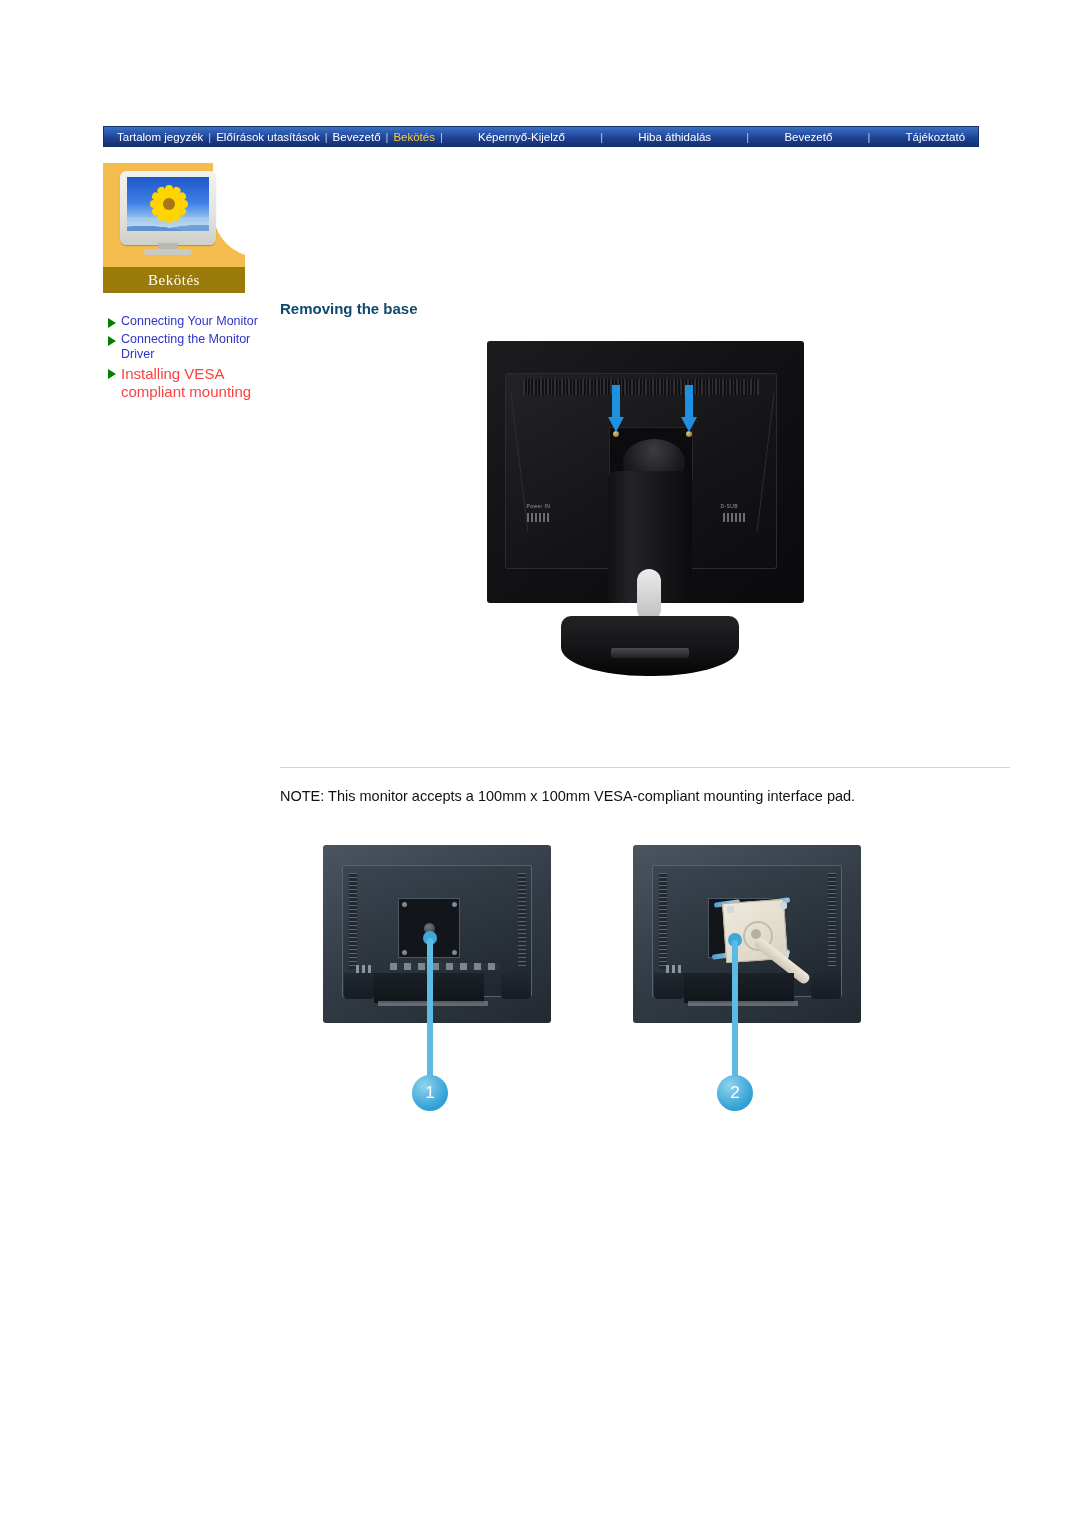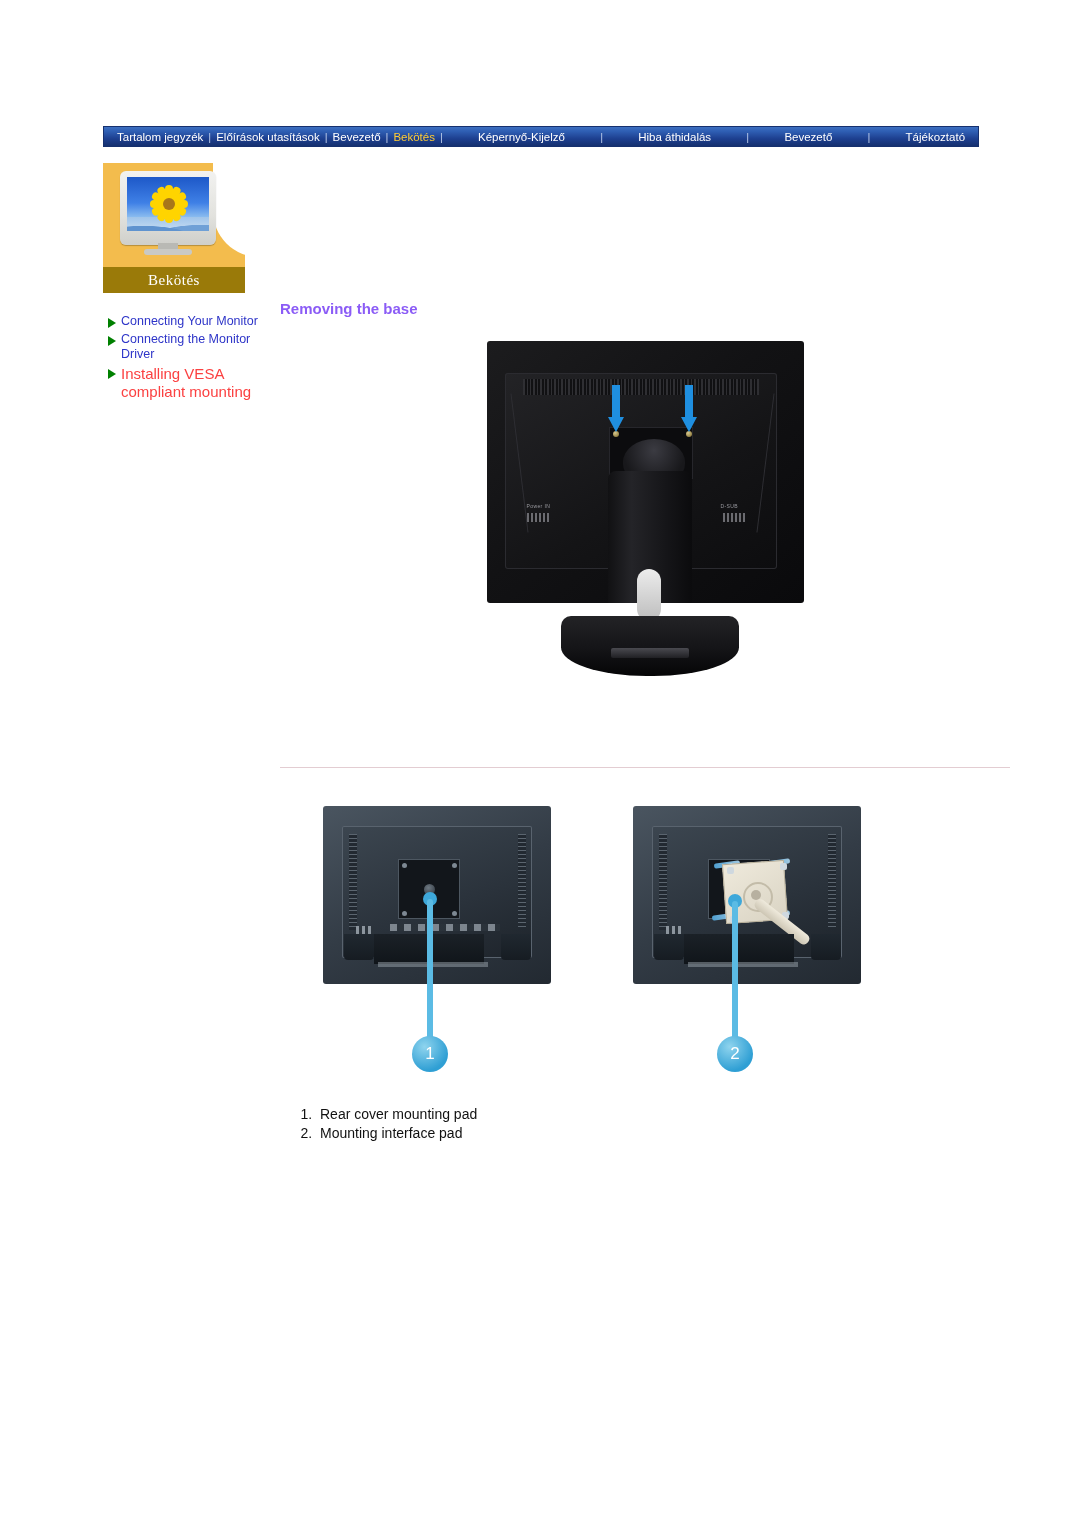--- a/index.html
+++ b/index.html
@@ -181,21 +181,21 @@
   
   #content {
     position: absolute;
     left: 280px;
     top: 300px;
     width: 730px;
   }
   .section-title {
     font-size: 15px;
     font-weight: bold;
-    color: #8b5cf6;
+    color: #0c4a6e;
     margin: 0;
   }
   .figure-wrap {
     display: flex;
     justify-content: center;
   }
   ol.steps {
     margin: 0;
     padding-left: 36px;
     font-size: 14.5px;
@@ -593,20 +593,21 @@
         <div class="shaft"></div>
           <div class="head"></div>
       </div>
     </div>
   </div>
 
 
   <hr class="rule" style="margin-top:70px;">
 
 
+  <p class="body-text" style="margin-top:18px;">NOTE: This monitor accepts a 100mm x 100mm VESA-compliant mounting interface pad.</p>
 
   <div style="display:flex; margin-top:36px; padding-left:38px; gap:60px;">
     <div class="fig-small" id="fig2">
       <div class="shell"></div>
       <div class="shell-inner"></div>
       <div class="ribs-l"></div>
       <div class="ribs-r"></div>
       <div class="pad"></div>
       <div class="pad-hole" style="left:84px; top:59px;"></div>
       <div class="pad-hole" style="left:134px; top:59px;"></div>
@@ -646,19 +647,15 @@
       <div class="stand-dark"></div>
       <div class="foot-l"></div>
       <div class="foot-r"></div>
       <div class="bottom-lip"></div>
       <div class="dot" style="left:100px; top:90px;"></div>
       <div class="leader" style="left:104px; top:97px; height:146px;"></div>
       <div class="callout" style="left:89px; top:232px;">2</div>
     </div>
   </div>
 
-  <ol class="steps" style="margin-top:26px; font-size:14px; line-height:19px;">
-    <li>Rear cover mounting pad</li>
-    <li>Mounting interface pad</li>
-  </ol>
 
 
 </div>
 
 </body></html>

